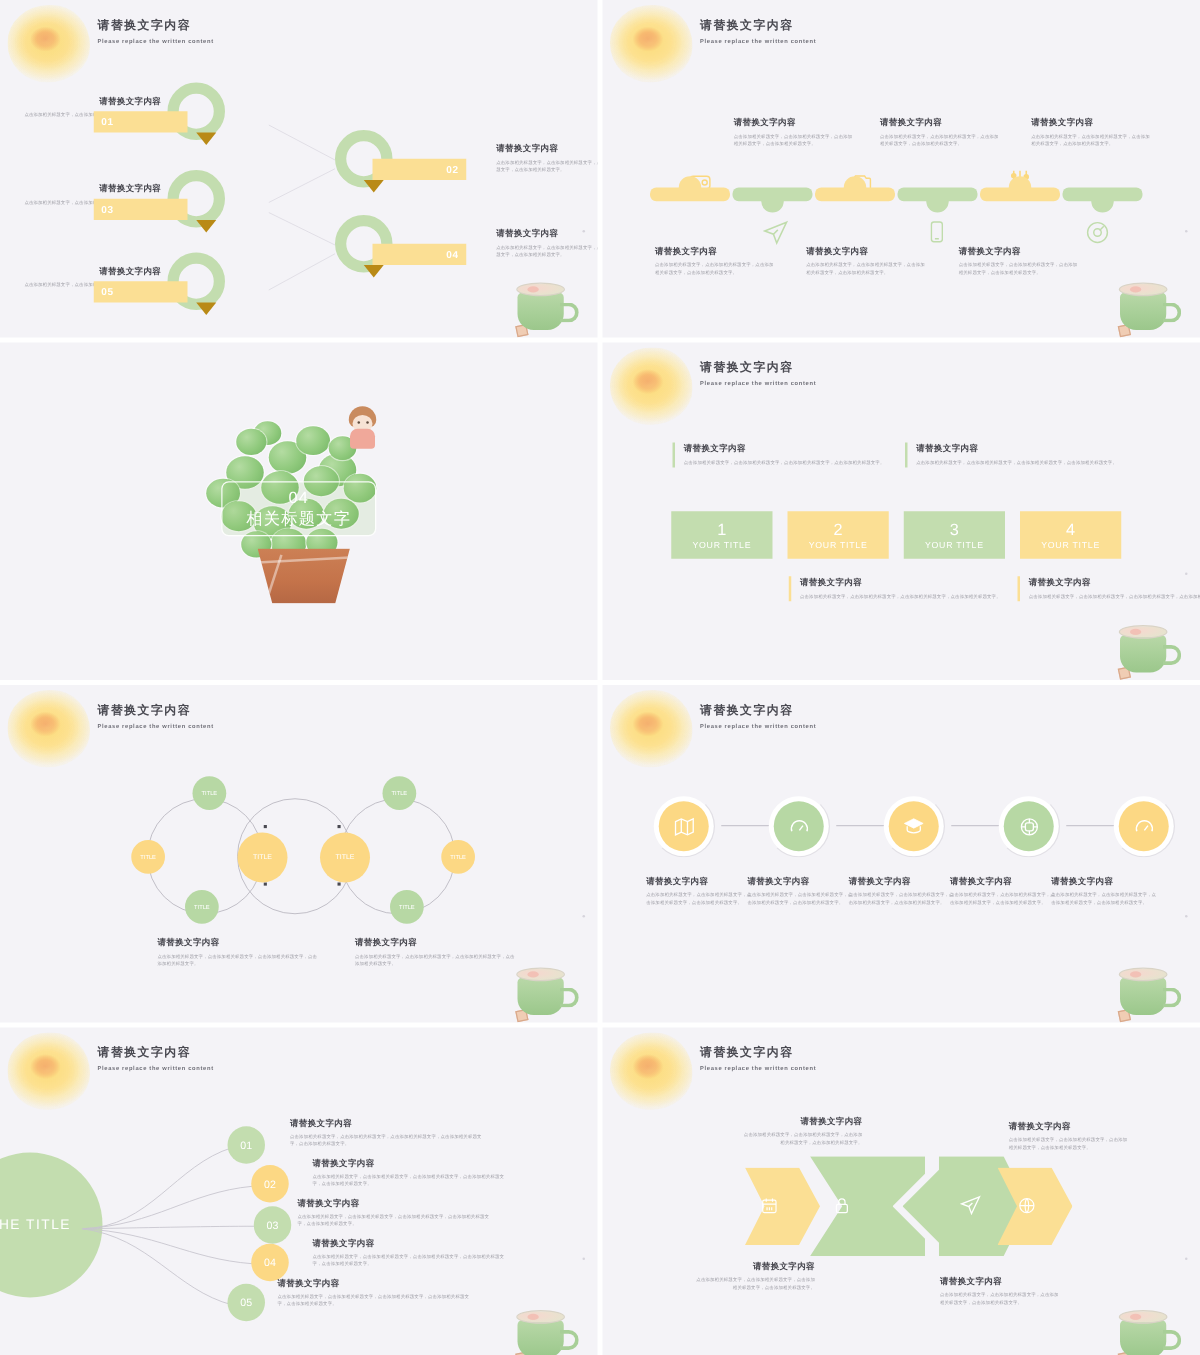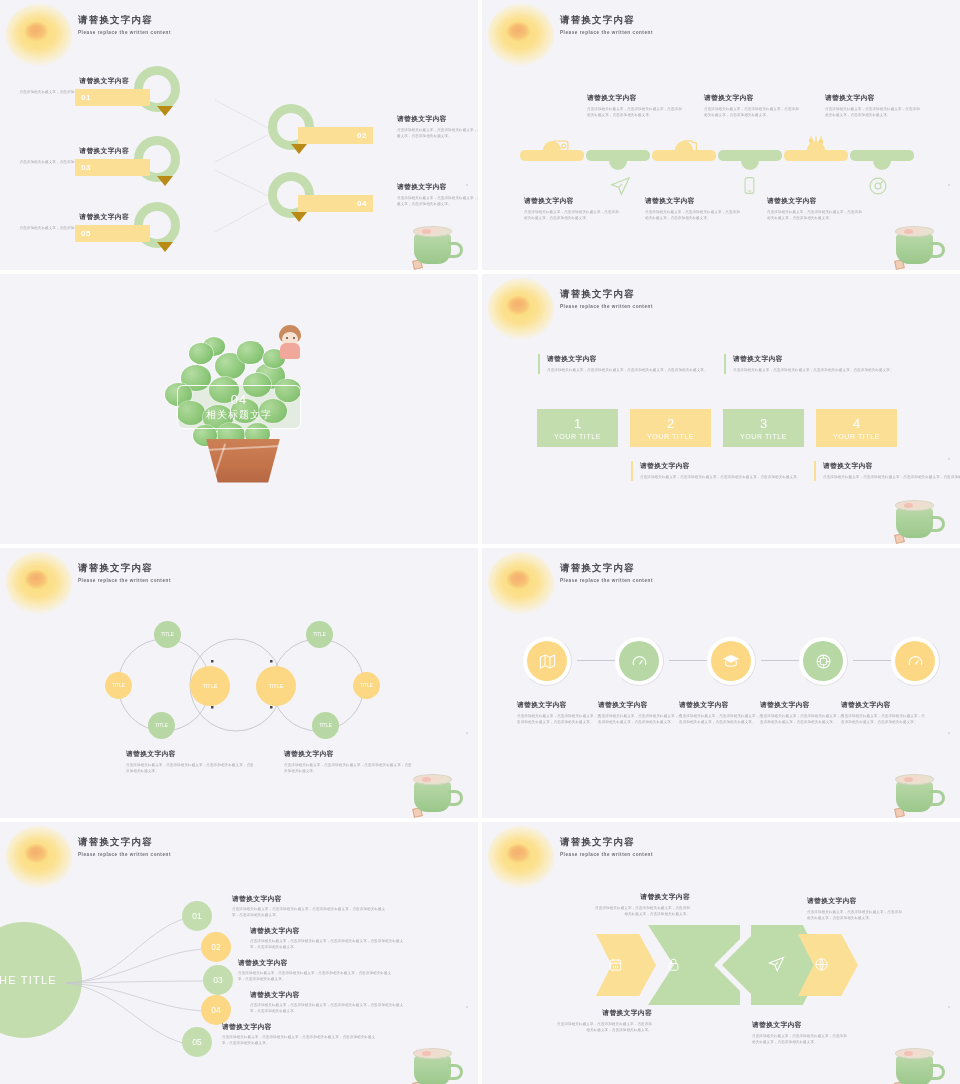--- a/index.html
+++ b/index.html
@@ -147,21 +147,21 @@
   .doll .face { position:absolute; left:5px; top:7px; width:16px; height:14px; border-radius:50%; background:#f7e3d4; }
   .doll .body2{ position:absolute; left:3px; top:18px; width:20px; height:16px; border-radius:6px 6px 3px 3px; background:#f0a89a; }
   .doll .eye { position:absolute; top:12px; width:2px;height:2px;border-radius:50%;background:#5d4a3c;}
   .cover-box {
     position:absolute; left:50%; top: 52%; transform: translate(-50%,-50%);
     width: 124px; height: 44px; border: 1.4px solid rgba(255,255,255,.92);
     border-radius: 6px; display:flex; flex-direction:column; align-items:center;
     justify-content:center; gap:1px; background: rgba(150,196,120,.16);
   }
   .cover-box .num { color:#fff; font-size: 13px; font-weight: 400; letter-spacing:1px; }
-  .cover-box .ttl { color:#fff; font-size: 10px; letter-spacing: 1px; }
+  .cover-box .ttl { color:#fff; font-size: 13px; letter-spacing: 1px; }
 
   
   .s4 .nbox {
     position:absolute; top: 135px; width: 81px; height: 38px;
     display:flex; flex-direction:column; align-items:center; justify-content:center;
     color:#fff;
   }
   .s4 .nbox.g { background:#c3ddaf; }
   .s4 .nbox.y { background:#fbdf94; }
   .s4 .nbox .n { font-size: 13px; font-weight:400; line-height:1; }

